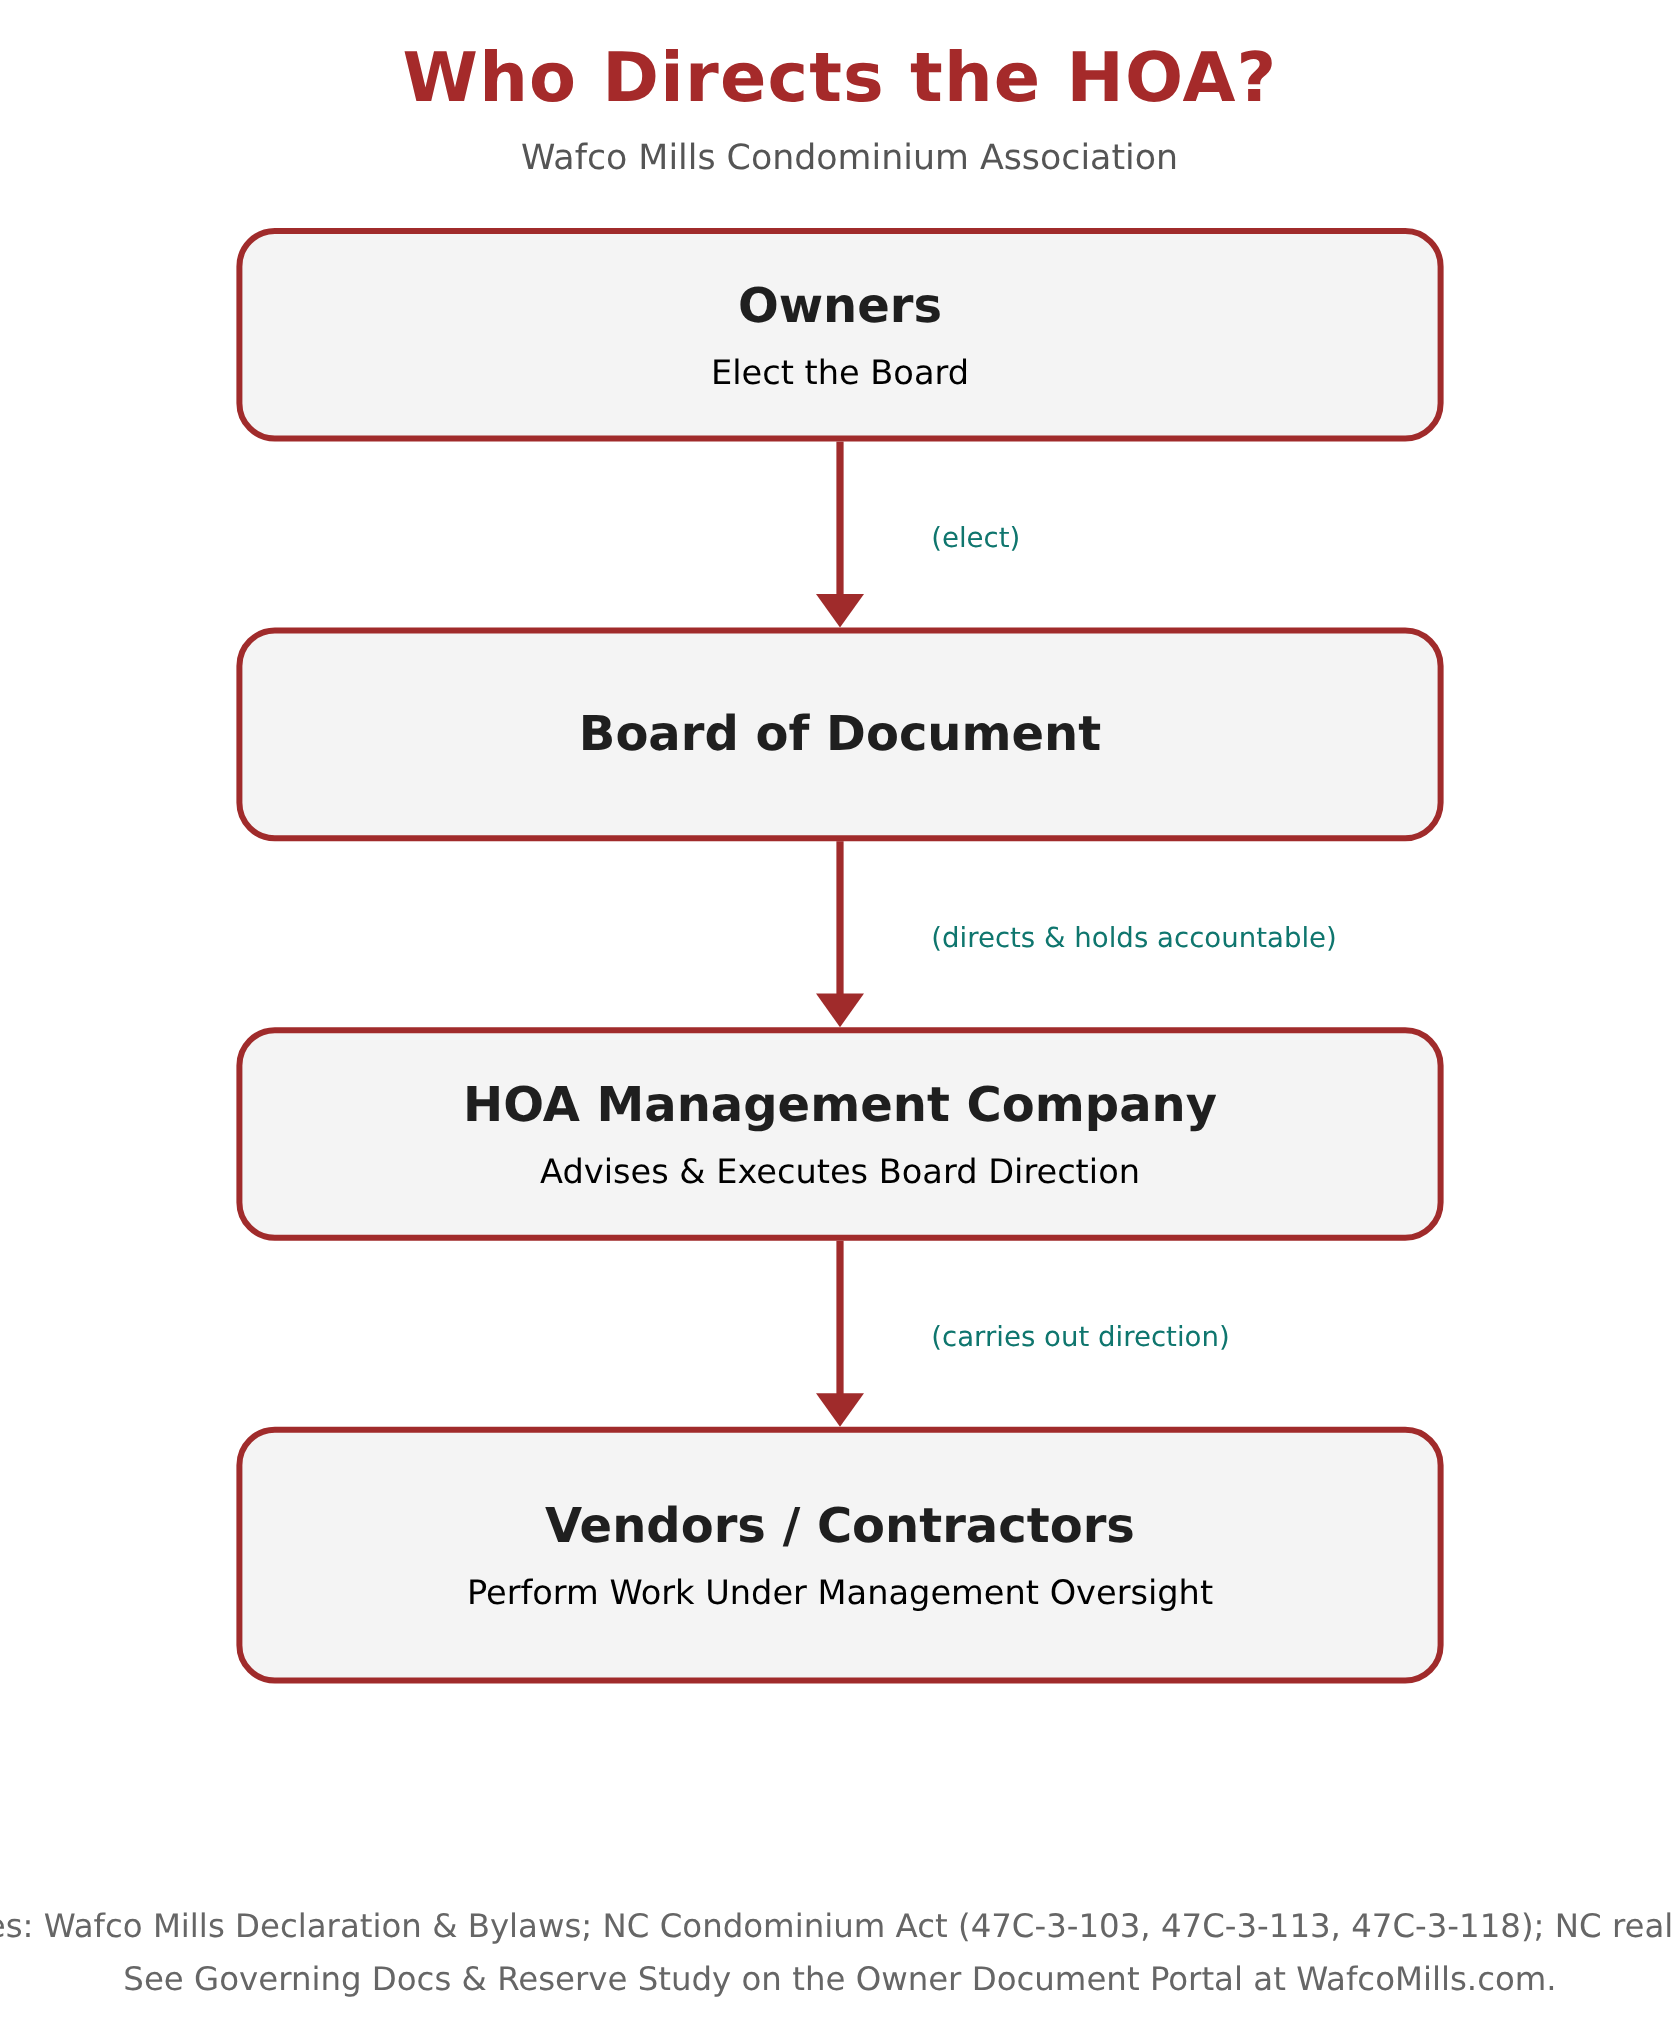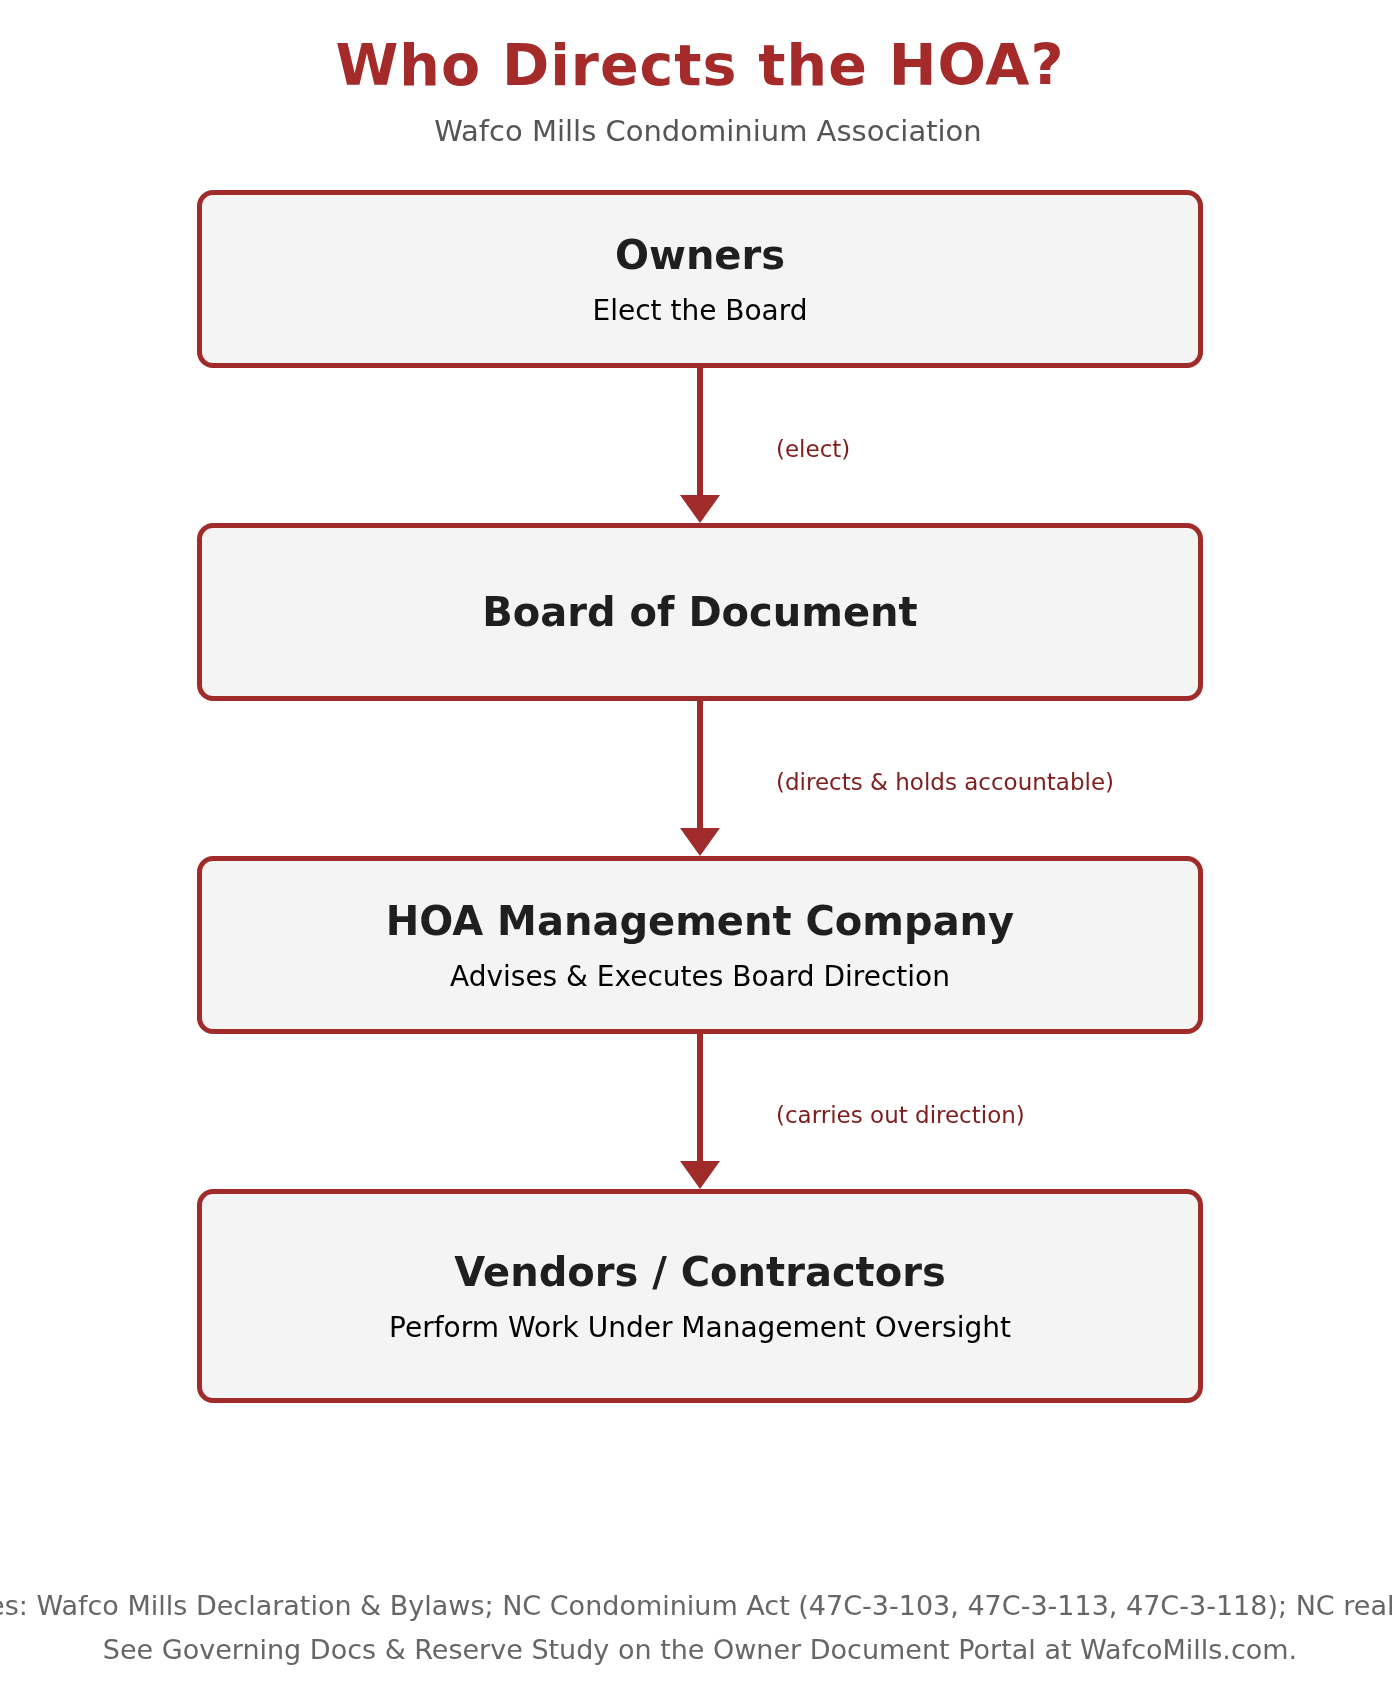--- a/index.html
+++ b/index.html
@@ -34,21 +34,21 @@
     padding-left: 16px;
   }
   .flow {
     width: 1006px;
     margin: 42px auto 0 auto;
   }
   .node {
     box-sizing: border-box;
     background: #f4f4f4;
     border: 5px solid #a02b2b;
-    border-radius: 16px;
+    border-radius: 32px;
     height: 178px;
     display: flex;
     flex-direction: column;
     align-items: center;
     justify-content: center;
     gap: 16px;
   }
   .node.tall {
     height: 214px;
   }
@@ -87,21 +87,21 @@
     border-left: 20px solid transparent;
     border-right: 20px solid transparent;
     border-top: 28px solid #a02b2b;
   }
   .edge-label {
     position: absolute;
     left: calc(50% + 76px);
     top: 52%;
     transform: translateY(-50%);
     font-size: 23px;
-    color: #7f1d1d;
+    color: #0f766e;
     white-space: nowrap;
   }
   .footer {
     position: absolute;
     left: 0;
     right: 0;
     bottom: 28px;
     overflow: hidden;
   }
   .footer-row {

